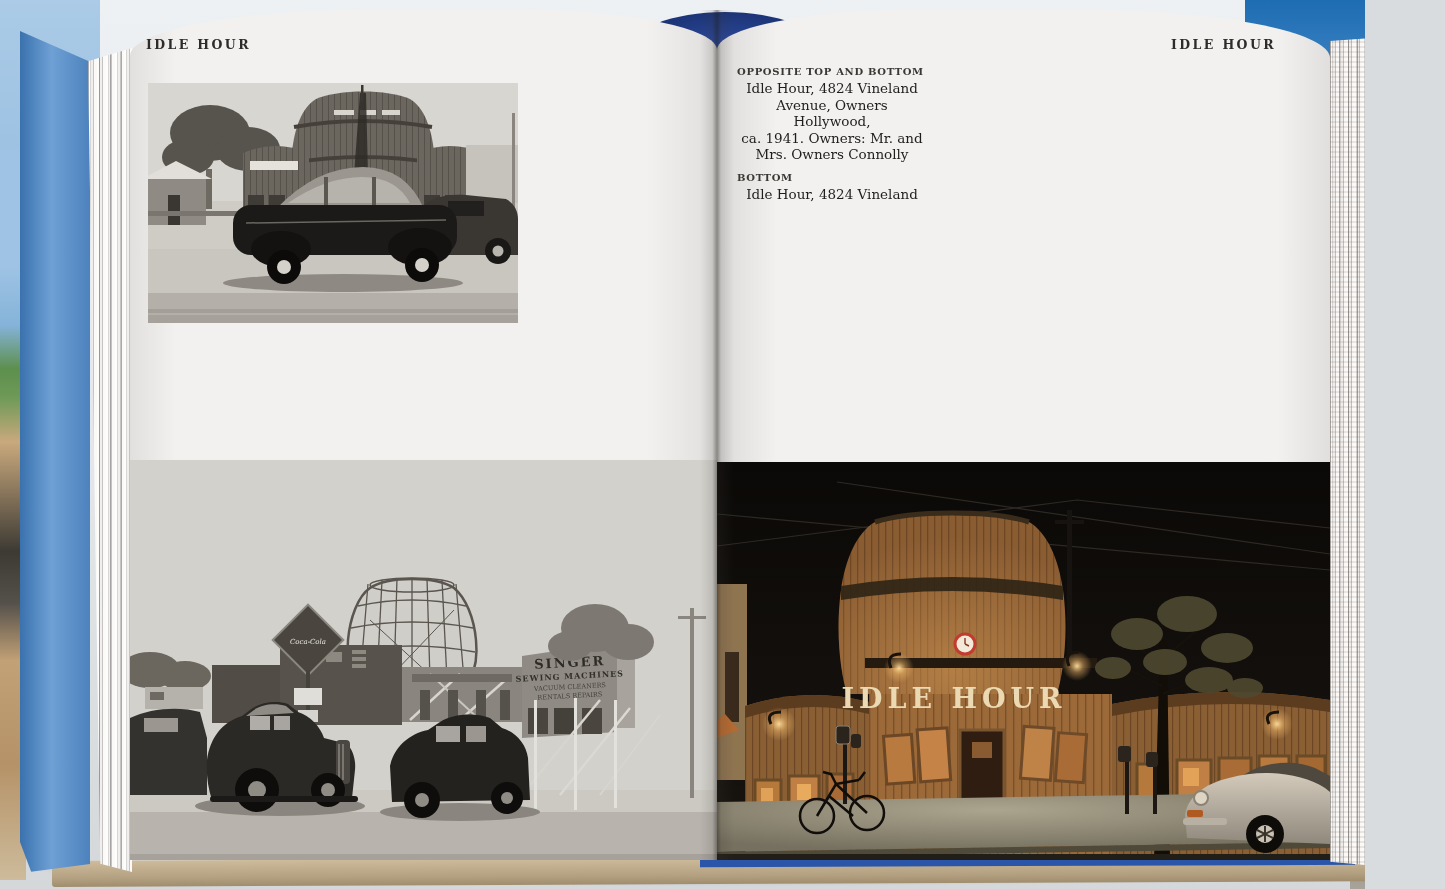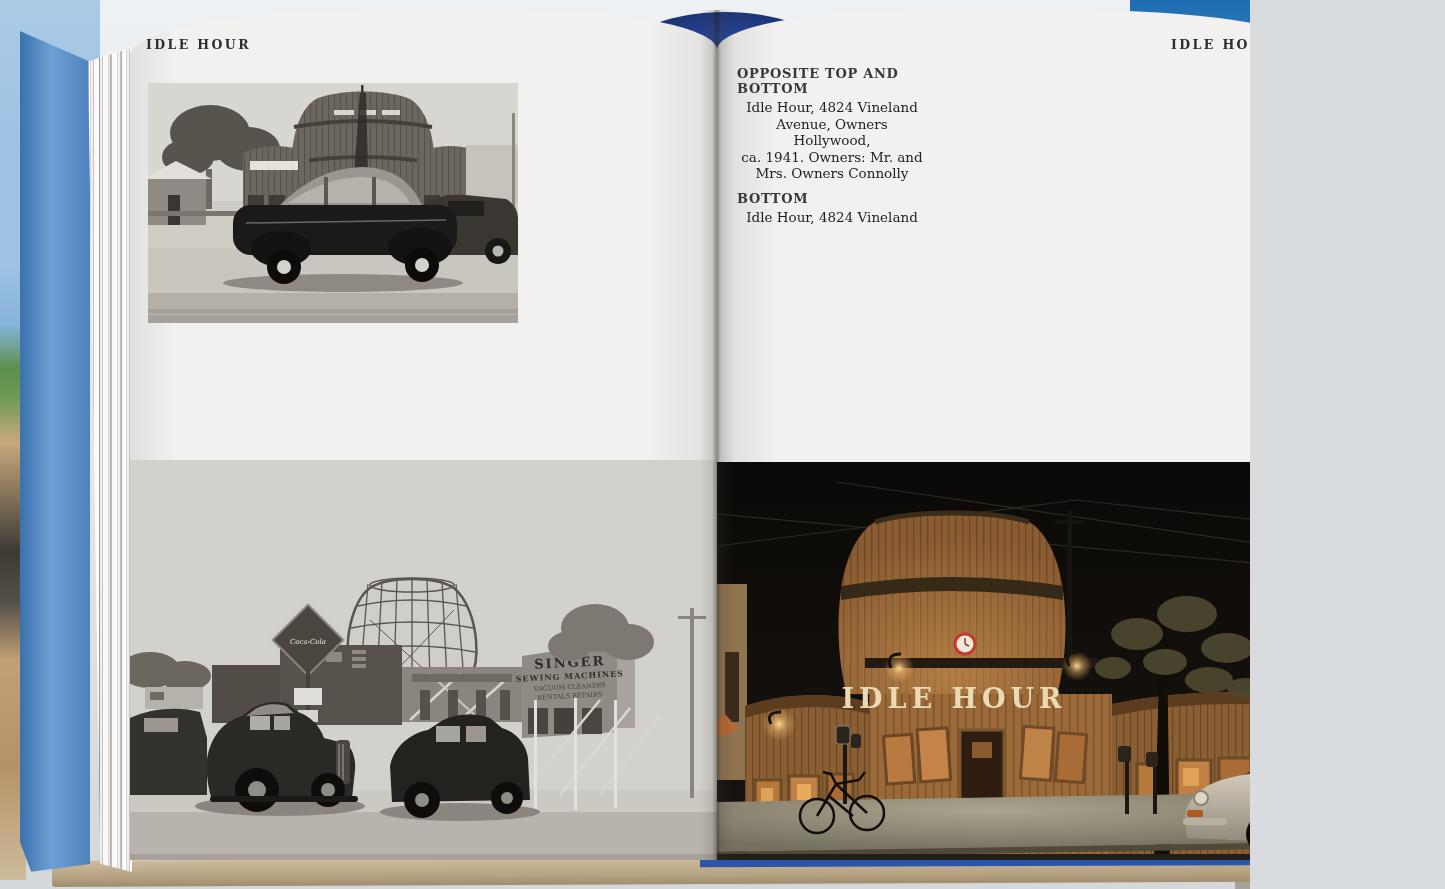--- a/index.html
+++ b/index.html
@@ -1,16 +1,16 @@
 <!DOCTYPE html>
 <html><head>
 <meta charset="utf-8">
 <style>
   html,body{margin:0;padding:0;background:#d9dcdf;}
-  .shot{position:relative;width:1250px;height:889px;overflow:hidden;
+  .shot{position:relative;width:1365px;height:889px;overflow:hidden;
         font-family:"DejaVu Serif",serif;
         background:linear-gradient(180deg,#eef1f3 0%,#e3e6e9 55%,#d5d8db 100%);}
   .abs{position:absolute;}
 
   
   .bg-topleft{left:0;top:0;width:100px;height:150px;background:linear-gradient(180deg,#abcbe7,#9dc2e2);}
   .bg-left-strip{left:0;top:150px;width:26px;height:730px;
     background:linear-gradient(180deg,#9ec3e4 0%,#9ec3e4 16%,#85b3d9 24%,#5d8f4d 30%,#6f9a57 34%,
       #c9a97d 40%,#3d3a34 55%,#54504a 62%,#c2a176 70%,#b59267 84%,#cdbb9b 100%);}
   .bg-topright{right:0;top:0;width:120px;height:72px;background:linear-gradient(180deg,#1e6cb2,#3c82c4);}
@@ -45,21 +45,21 @@
   .page{top:10px;height:850px;overflow:hidden;}
   .page-left{left:130px;width:587px;border-top-left-radius:240px 46px;border-top-right-radius:200px 40px;
     background:linear-gradient(90deg,#e2e0de 0,#f2f1ef 46px,#f2f1ef calc(100% - 70px),#e0dedc 100%);}
   .page-right{left:717px;width:613px;border-top-left-radius:200px 40px;border-top-right-radius:250px 48px;
     background:linear-gradient(90deg,#dcdad8 0,#f2f1ef 60px,#f2f1ef calc(100% - 52px),#e1dfdd 100%);}
   .gutter{left:700px;top:10px;width:34px;height:850px;pointer-events:none;
     background:linear-gradient(90deg,rgba(60,55,50,0) 0,rgba(60,55,50,.14) 36%,rgba(35,32,28,.45) 50%,rgba(60,55,50,.16) 62%,rgba(60,55,50,0) 100%);}
 
   
   .running-head{font-size:12.5px;font-weight:bold;letter-spacing:2.4px;color:#2e2c2a;}
-  .cap-label{font-size:13px;font-weight:bold;letter-spacing:.7px;color:#3a3835;margin-bottom:3px;}
+  .cap-label{font-size:10px;font-weight:bold;letter-spacing:.7px;color:#3a3835;margin-bottom:3px;}
   .cap-line{font-size:13.5px;line-height:16.5px;color:#201e1c;text-align:center;}
   .cap-block{margin-bottom:9px;}
 
   .photo{display:block;}
 </style>
 </head>
 <body>
 
 <div class="shot">
 

